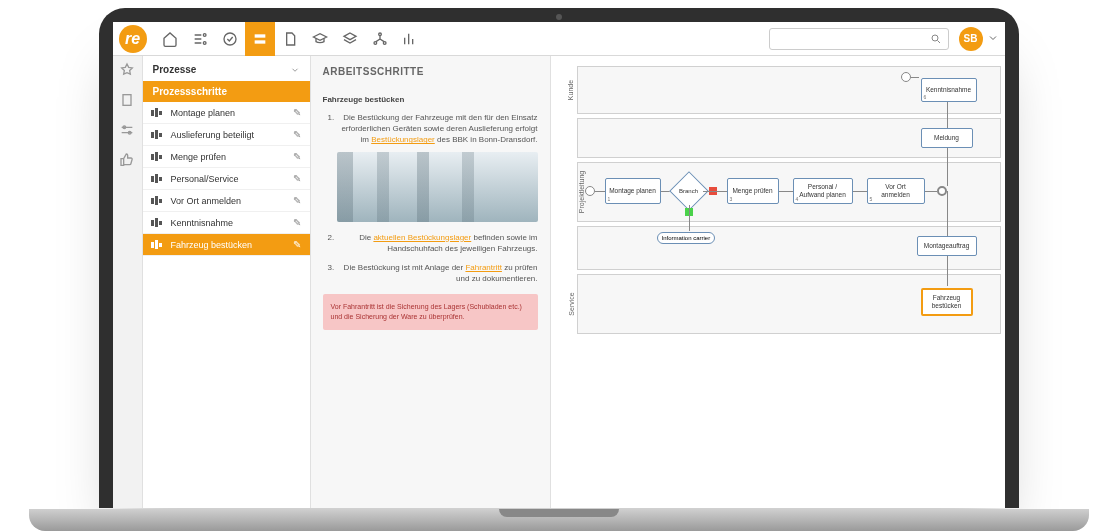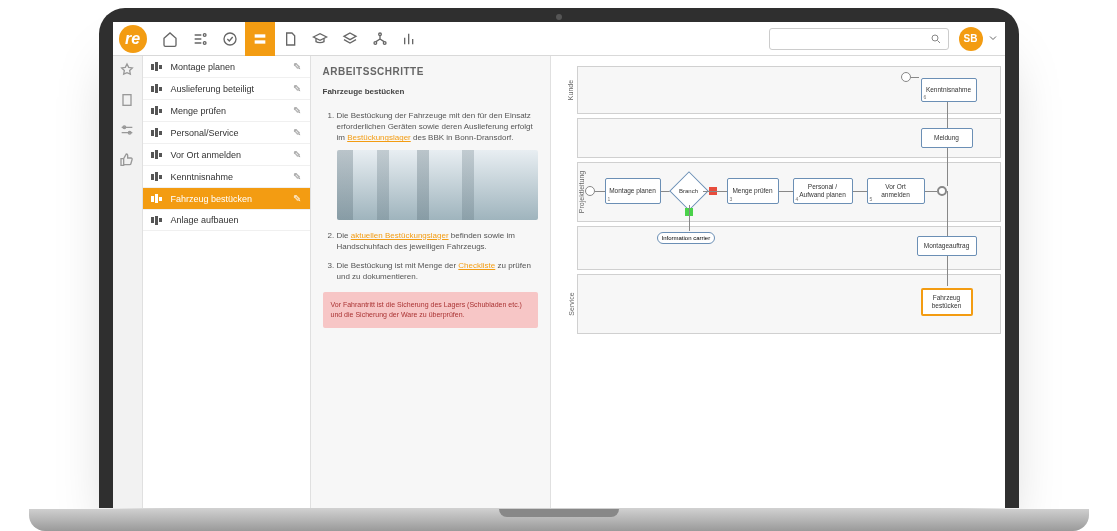--- a/index.html
+++ b/index.html
@@ -41,23 +41,23 @@
   .side-item.active .edit { color:#fff; }
   .side-item.active .ic span { background:#fff; }
 
   
   .content { width:240px; background:#f7f7f7; border-right:1px solid #e0e0e0; display:flex; flex-direction:column; }
   .proc-header { height:20px; background:#7a7a7a; color:#fff; font-size:8px; display:flex; align-items:center; padding:0 8px; gap:6px;}
   .proc-header .pid { opacity:.7; font-size:7px;}
   .proc-header .hspacer{flex:1}
   .proc-header .hicons{display:flex;gap:4px;align-items:center}
   .content-body { padding:10px 12px; font-size:8px; color:#555; overflow:auto; flex:1;}
-  .content-body h3 { font-size:10px; letter-spacing:.5px; color:#666; margin-bottom:10px; }
-  .content-body h4 { font-size:8px; color:#444; margin-bottom:14px; font-weight:bold;}
-  ol { padding-left:14px; }
+  .content-body h3 { font-size:10px; letter-spacing:.5px; color:#666; margin-bottom:18px; }
+  .content-body h4 { font-size:8px; color:#444; margin-bottom:8px; font-weight:bold;}
+  ol { padding-left:14px;text-align:right; }
   ol li { margin-bottom:8px; line-height:1.4; }
   .img-ph { width:100%; height:70px; background:linear-gradient(180deg,#e8eef2 0,#9fb4bd 100%); border-radius:2px; margin:6px 0 10px; position:relative; overflow:hidden;}
   .img-ph::before{content:"";position:absolute;inset:0;background:
     linear-gradient(90deg,rgba(80,100,110,.3) 0 8%,transparent 8% 20%,rgba(80,100,110,.25) 20% 26%,transparent 26% 40%,rgba(80,100,110,.3) 40% 46%,transparent 46% 62%,rgba(80,100,110,.25) 62% 68%,transparent 68% 100%);}
   .link { color:#f39c12; text-decoration:underline; }
   .warning { background:#f7c6c6; color:#a33; padding:8px; font-size:7px; line-height:1.4; border-radius:2px; margin-top:10px;}
 
   
   .canvas { flex:1; background:#fff; position:relative; overflow:hidden; }
   .lane { position:absolute; left:26px; right:4px; border:1px solid #d0d0d0; background:#f7f7f7; }
@@ -175,20 +175,27 @@
                 <path d="M4 8h16M4 16h16"></path>
                 <circle cx="8" cy="8" r="2"></circle>
                 <circle cx="16" cy="16" r="2"></circle>
               </svg></div>
           <div class="rail-btn"><svg viewBox="0 0 24 24" fill="none" stroke="currentColor" stroke-width="2">
                 <path d="M7 10v10H3V10zM7 10l4-7c1 0 2 1 2 2v4h5c1 0 2 1 1.7 2l-2 7c-.2.7-.9 1-1.7 1H7"></path>
               </svg></div>
         </div>
 
         <div class="sidebar">
+          <div class="sidebar-title">
+            <span>Prozesse</span>
+            <svg width="10" height="10" viewBox="0 0 24 24" fill="none" stroke="#888" stroke-width="2">
+                <path d="M6 9l6 6 6-6"></path>
+              </svg>
+          </div>
+          <div class="sidebar-head">Prozessschritte</div>
 
           <div class="side-item">
               <div class="ic">
                 <span style="height:6px"></span>
                 <span style="height:9px"></span>
                 <span style="height:4px"></span>
               </div>
               <span class="lbl">Montage planen</span>
               <span class="edit">✎</span>
             </div>
@@ -238,45 +245,37 @@
               <span class="edit">✎</span>
             </div>
           <div class="side-item active">
               <div class="ic">
                 <span style="height:6px"></span>
                 <span style="height:9px"></span>
                 <span style="height:4px"></span>
               </div>
               <span class="lbl">Fahrzeug bestücken</span>
               <span class="edit">✎</span>
-            </div>
-          <div class="side-item">
-              <div class="ic">
-                <span style="height:6px"></span>
-                <span style="height:9px"></span>
-                <span style="height:4px"></span>
-              </div>
-              <span class="lbl">Anlage aufbauen</span>
             </div>
         </div>
 
         <div style="flex:1;display:flex;flex-direction:column;">
 
           <div style="flex:1;display:flex;">
 
             <div class="content">
               <div class="content-body">
                 <h3>ARBEITSSCHRITTE</h3>
                 <h4>Fahrzeuge bestücken</h4>
                 <ol>
                   <li><span>Die Bestückung der Fahrzeuge mit den für den Einsatz erforderlichen Geräten sowie deren Auslieferung erfolgt im </span><span class="link">Bestückungslager</span><span> des BBK in Bonn-Dransdorf.</span>
                     <div class="img-ph"></div>
                   </li>
                   <li><span>Die </span><span class="link">aktuellen Bestückungslager</span><span> befinden sowie im Handschuhfach des jeweiligen Fahrzeugs.</span></li>
-                  <li><span>Die Bestückung ist mit Menge der </span><span class="link">Checkliste</span><span> zu prüfen und zu dokumentieren.</span></li>
+                  <li><span>Die Bestückung ist mit Anlage der </span><span class="link">Fahrantritt</span><span> zu prüfen und zu dokumentieren.</span></li>
                 </ol>
                 <div class="warning">Vor Fahrantritt ist die Sicherung des Lagers (Schubladen etc.) und die Sicherung der Ware zu überprüfen.</div>
               </div>
             </div>
 
             <div class="canvas">
               <div class="lane lane1">
                   <span class="lane-label">Kunde</span>
                 </div>
               <div class="lane lane2"></div>

